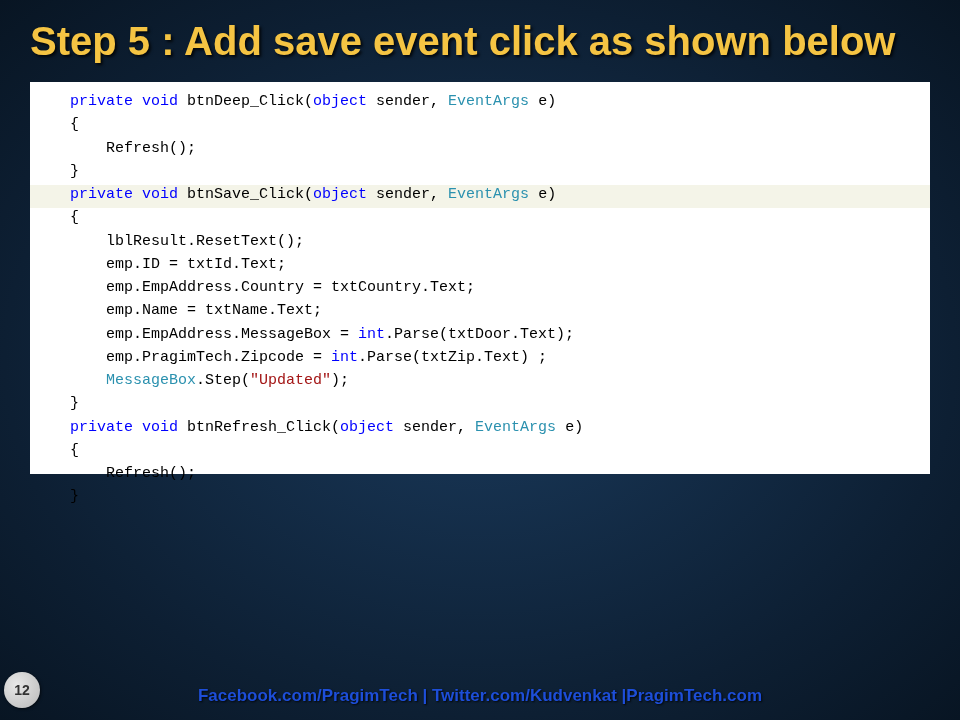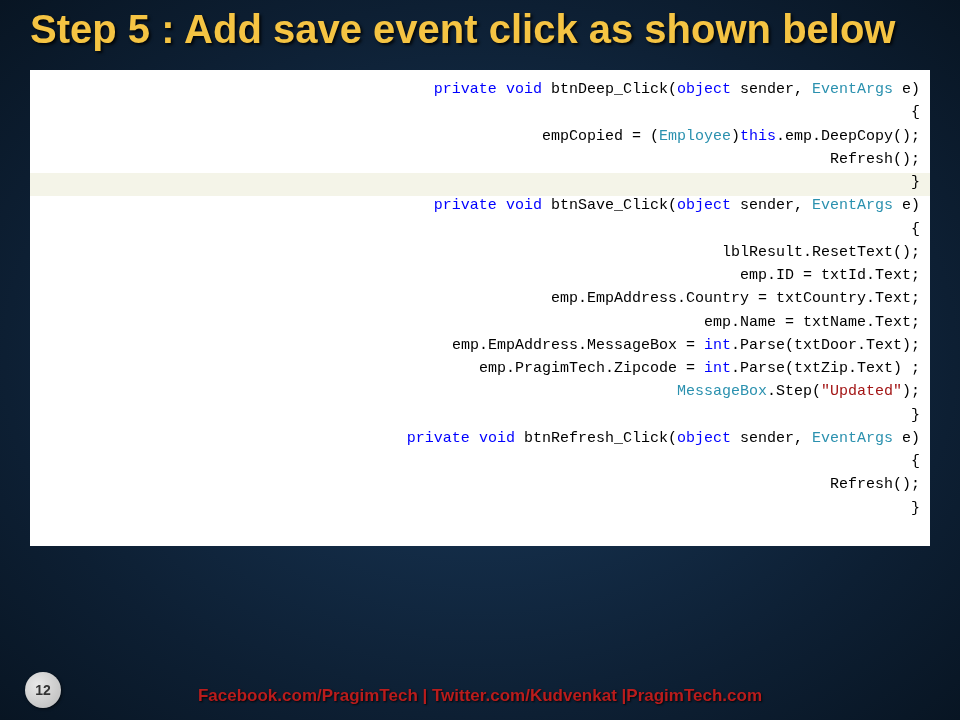--- a/index.html
+++ b/index.html
@@ -8,54 +8,53 @@
     height: 720px;
     background: radial-gradient(ellipse at center, #1a3a5c 0%, #0d1f33 70%, #081523 100%);
     font-family: Arial, sans-serif;
     position: relative;
     overflow: hidden;
   }
   .title {
     color: #f5c443;
     font-size: 40px;
     font-weight: bold;
-    padding: 6px 30px 10px 30px;
+    padding: 18px 30px 10px 30px;
     text-shadow: 2px 2px 3px rgba(0,0,0,0.8);
     line-height: 1.15;
   }
   .code-box {
     background: #ffffff;
     margin: 8px 30px 0 30px;
     padding: 8px 10px 14px 40px;
     font-family: Consolas, 'Courier New', monospace;
     font-size: 15px;
     line-height: 1.55;
     color: #000;
     position: relative;
-    height: 476px;
-    text-align: right;
+    height: 392px;
   }
   .code-line { white-space: pre; }
   .kw { color: #0000ff; }
   .type { color: #2b91af; }
   .str { color: #a31515; }
   .footer {
     position: absolute;
     bottom: 14px;
     width: 100%;
     text-align: center;
-    color: #b91c1c;
+    color: #1d4ed8;
     font-size: 17px;
     font-weight: bold;
     text-shadow: 1px 1px 2px rgba(0,0,0,0.8);
   }
   .page-badge {
     position: absolute;
     bottom: 12px;
-    left: 25px;
+    left: 4px;
     width: 36px;
     height: 36px;
     border-radius: 50%;
     background: radial-gradient(circle at 35% 35%, #e8e8e8, #b8b8b8);
     color: #333;
     font-size: 14px;
     font-weight: bold;
     display: flex;
     align-items: center;
     justify-content: center;
@@ -73,21 +72,20 @@
 </head>
 <body>
 
 <div class="title">Step 5 : Add save event click as shown below</div>
 
 <div class="code-box">
   <div class="hl-line" style="top:103px;"></div>
   <div class="code-content">
   <div class="code-line"><span class="kw">private</span> <span class="kw">void</span><span> btnDeep_Click(</span><span class="kw">object</span><span> sender, </span><span class="type">EventArgs</span><span> e)</span></div>
   <div class="code-line">{</div>
-  <div class="code-line"><span>    empCopied = (</span><span class="type">Employee</span><span>)</span><span class="kw">this</span><span>.emp.DeepCopy();</span></div>
   <div class="code-line">    Refresh();</div>
   <div class="code-line">}</div>
   <div class="code-line"><span class="kw">private</span> <span class="kw">void</span><span> btnSave_Click(</span><span class="kw">object</span><span> sender, </span><span class="type">EventArgs</span><span> e)</span></div>
   <div class="code-line">{</div>
   <div class="code-line">    lblResult.ResetText();</div>
   <div class="code-line">    emp.ID = txtId.Text;</div>
   <div class="code-line">    emp.EmpAddress.Country = txtCountry.Text;</div>
   <div class="code-line">    emp.Name = txtName.Text;</div>
   <div class="code-line"><span>    emp.EmpAddress.MessageBox = </span><span class="kw">int</span><span>.Parse(txtDoor.Text);</span></div>
   <div class="code-line"><span>    emp.PragimTech.Zipcode = </span><span class="kw">int</span><span>.Parse(txtZip.Text) ;</span></div>

